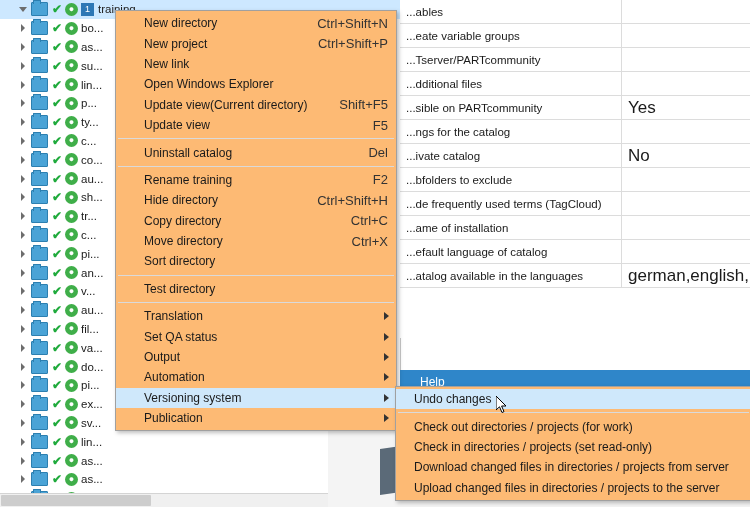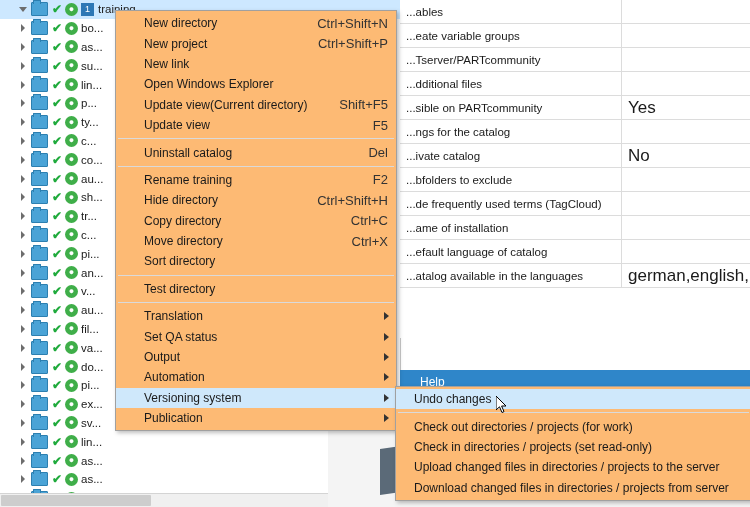--- a/index.html
+++ b/index.html
@@ -494,24 +494,24 @@
       <span>Undo changes</span>
     </div>
     <div class="msep"></div>
     <div class="mi">
       <span>Check out directories / projects (for work)</span>
     </div>
     <div class="mi">
       <span>Check in directories / projects (set read-only)</span>
     </div>
     <div class="mi">
+      <span>Download changed files in directories / projects from server</span>
+    </div>
+    <div class="mi">
       <span>Upload changed files in directories / projects to the server</span>
-    </div>
-    <div class="mi">
-      <span>Download changed files in directories / projects from server</span>
     </div>
   </div>
 
 <div class="cursor">
   <svg width="12" height="18" viewBox="0 0 12 18">
     <polygon points="0,0 0,14 3.5,10.8 6,16.5 8,15.6 5.6,10 10,10" fill="#ffffff" stroke="#000000" stroke-width="1"></polygon>
   </svg>
 </div>
 
 </body></html>

